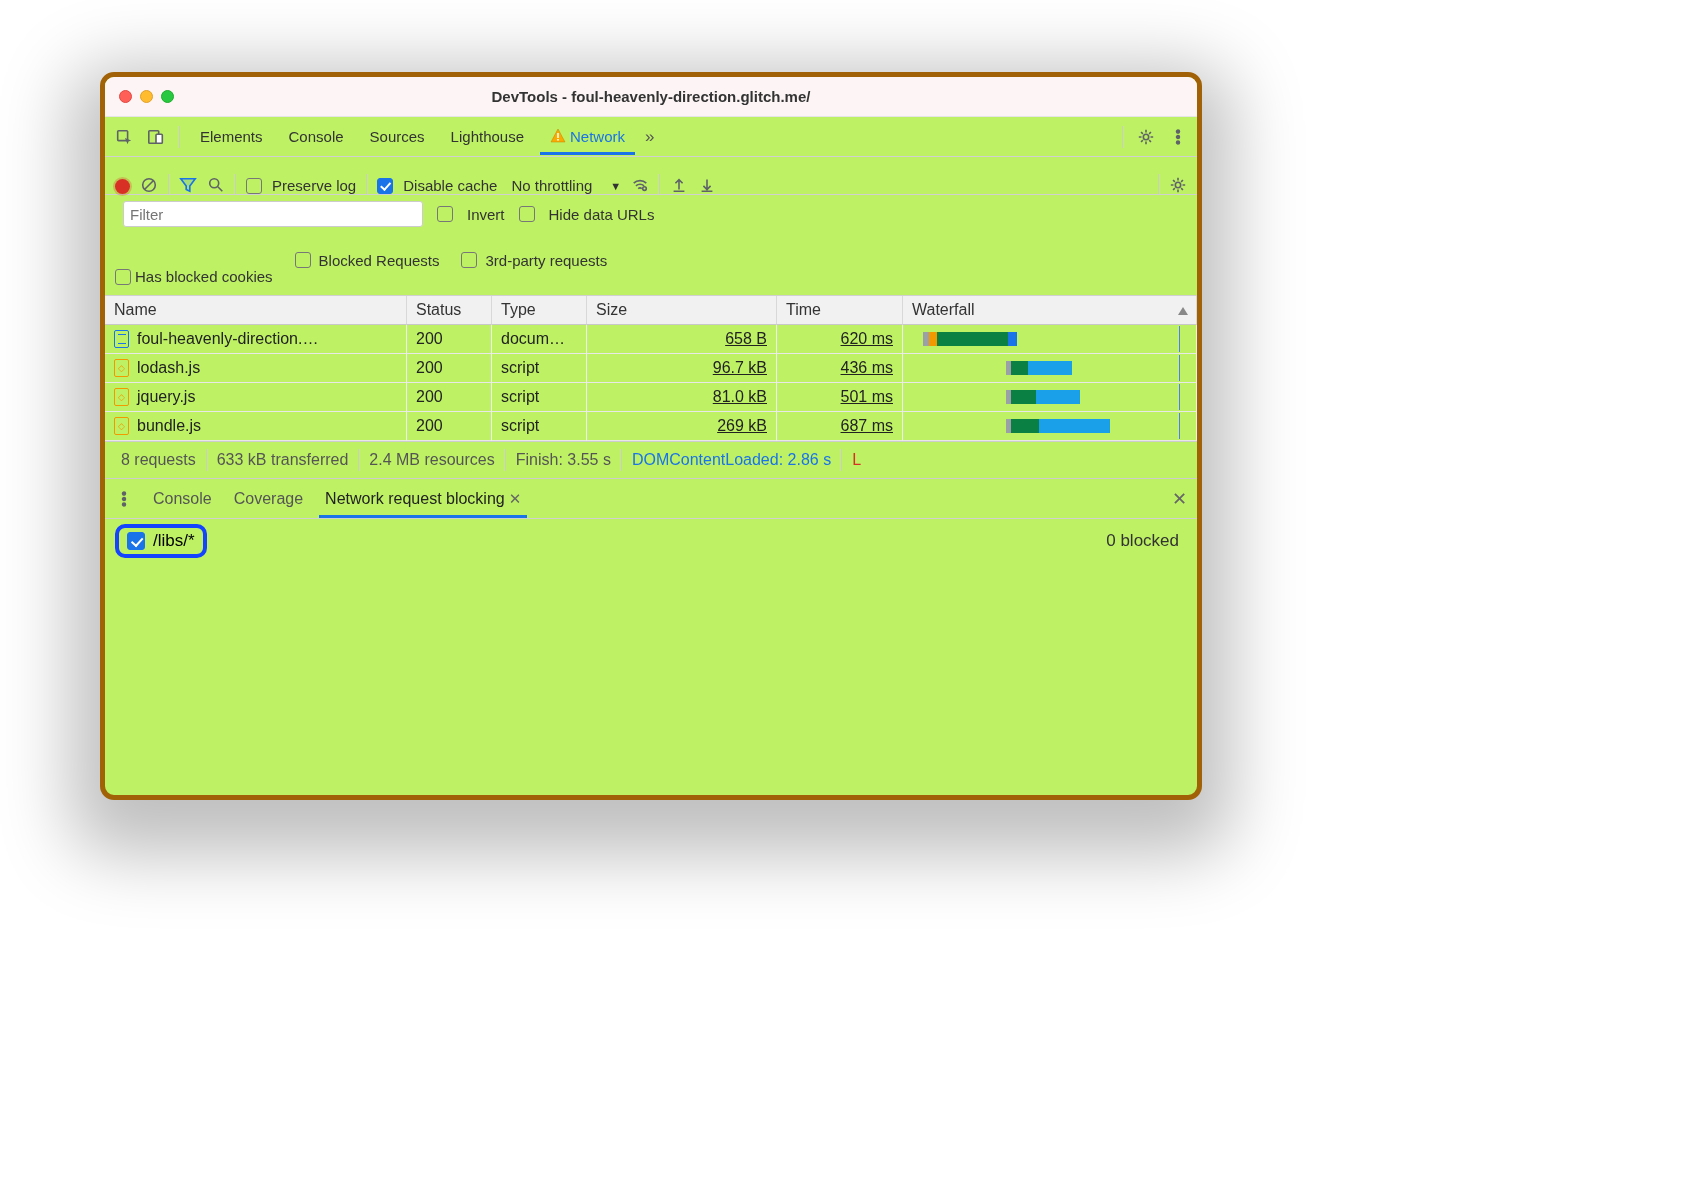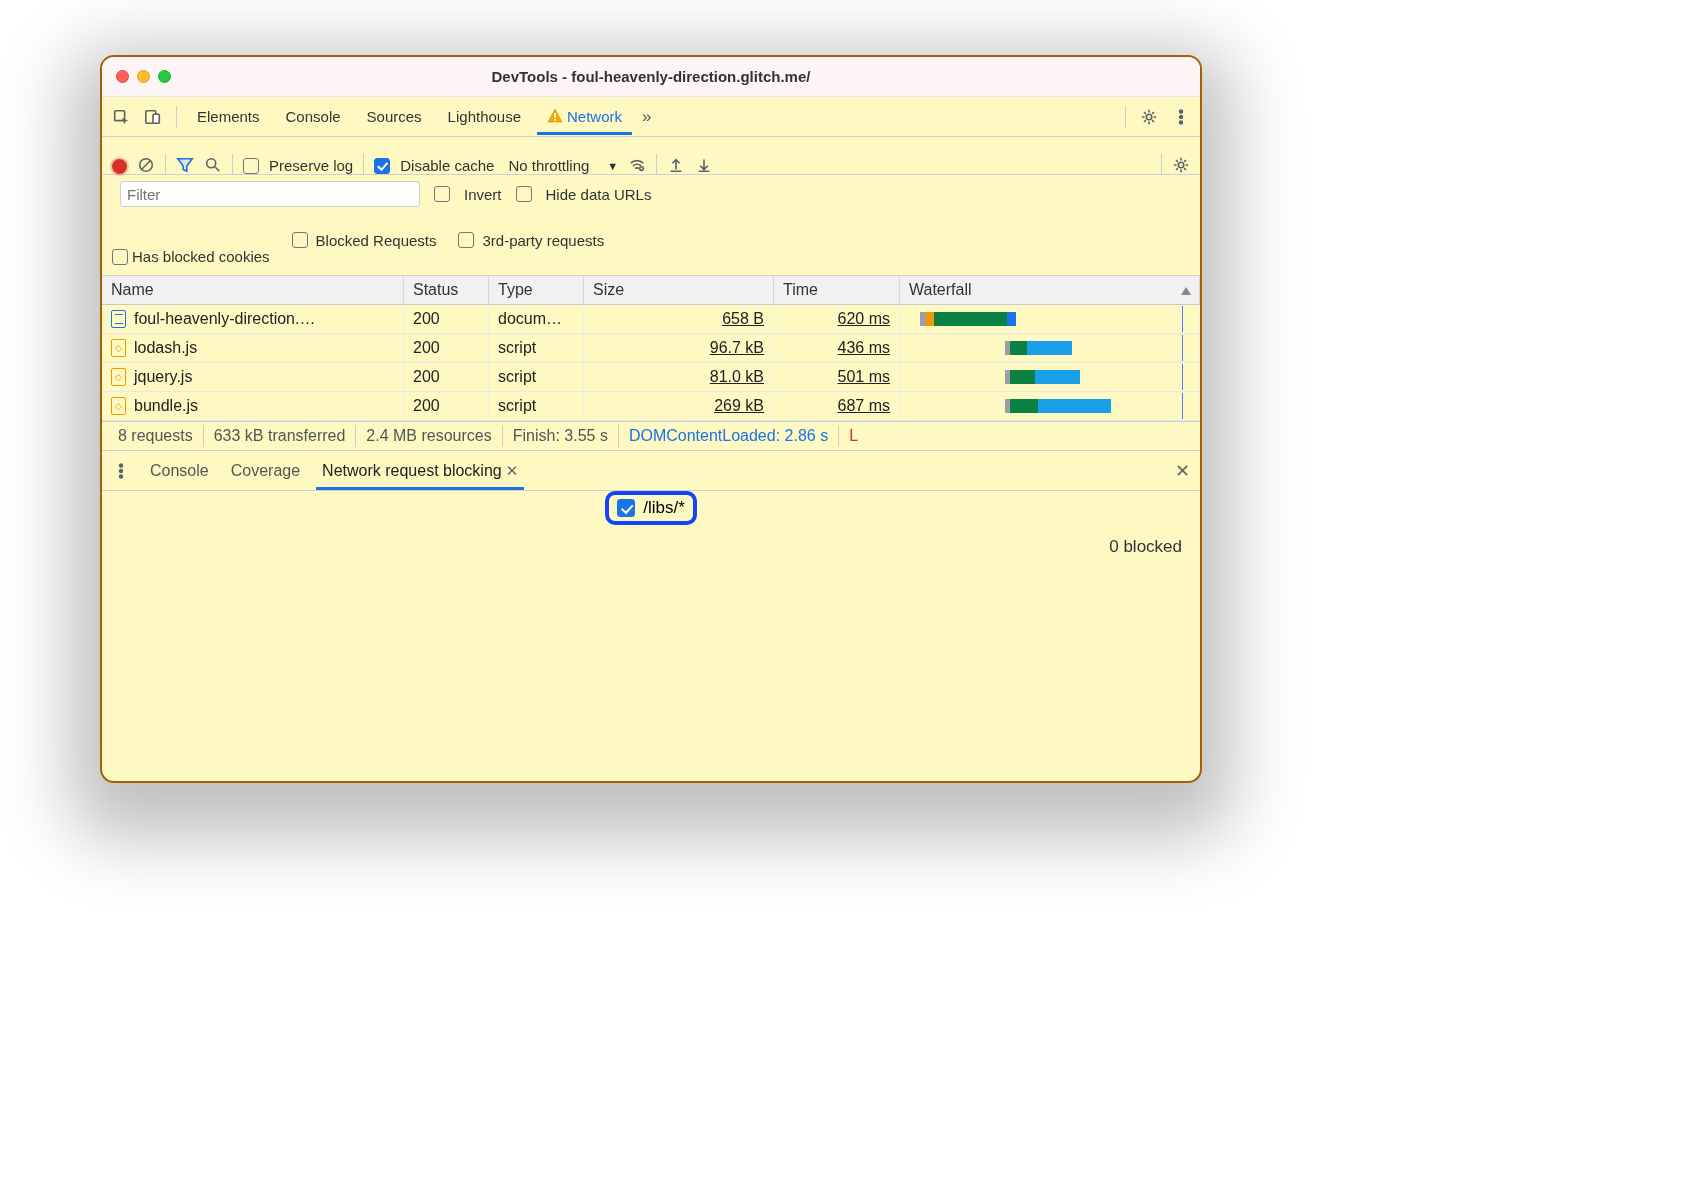--- a/index.html
+++ b/index.html
@@ -1,17 +1,17 @@
 <!DOCTYPE html>
 <html><head>
 <meta charset="utf-8">
 <style>
 * { box-sizing: border-box; margin: 0; padding: 0; font-family: -apple-system, "Helvetica Neue", Arial, sans-serif; }
 body { background: #fff; width: 1708px; height: 1188px; position: relative; }
-.window { position: absolute; left: 100px; top: 55px; width: 1102px; height: 728px; background: #fef9c3; border-radius: 14px; box-shadow: 0 25px 70px 30px rgba(0,0,0,.25); overflow: hidden; border: 2px solid #a16207; }
+.window { position: absolute; left: 100px; top: 72px; width: 1102px; height: 728px; background: #bef264; border-radius: 14px; box-shadow: 0 25px 70px 30px rgba(0,0,0,.25); overflow: hidden; border: 5px solid #a16207; }
 .titlebar { height: 40px; display: flex; align-items: center; position: relative; background: linear-gradient(#fdf5f5,#fdf5f5); border-bottom: 1px solid #e5e5e5; }
 .traffic { display: flex; gap: 8px; margin-left: 14px; }
 .dot { width: 13px; height: 13px; border-radius: 50%; }
 .dot.red { background:#ff5f57; border:1px solid #e24640;}
 .dot.yellow { background:#febc2e; border:1px solid #e1a029;}
 .dot.green { background:#28c840; border:1px solid #1dad2b;}
 .titlebar-title { position:absolute; left:0; right:0; text-align:center; font-size:15px; color:#333; font-weight:600; pointer-events:none;}
 
 .main-toolbar { height: 40px; display:flex; align-items:center; border-bottom:1px solid #d0d0d0; padding: 0 10px; gap: 14px; font-size:15px; color:#555;}
 .main-toolbar .sep { width:1px; height:22px; background:#ccc; }
@@ -44,35 +44,35 @@
 .file-icon { width:15px; height:18px; margin-right:8px; border:1.5px solid #1a73e8; border-radius:2px; display:inline-flex; align-items:center; justify-content:center; flex-shrink:0;}
 .file-icon.doc { border-color:#1a73e8;}
 .file-icon.doc::before { content:""; width:8px; height:8px; border-top:1.5px solid #1a73e8; border-bottom:1.5px solid #1a73e8;}
 .file-icon.js { border-color:#f29900;}
 .file-icon.js::before { content:"◇"; font-size:9px; color:#f29900;}
 
 
 .wf { position:relative; height:14px;}
 .wf span { position:absolute; top:0; bottom:0; }
 
-.status-bar { height:30px; display:flex; align-items:center; border-top:1px solid #ccc; border-bottom:1px solid #ccc; font-size:16px; color:#555; padding: 0 6px;}
+.status-bar { height:38px; display:flex; align-items:center; border-top:1px solid #ccc; border-bottom:1px solid #ccc; font-size:16px; color:#555; padding: 0 6px;}
 .status-bar .seg { padding: 0 10px; border-right:1px solid #ccc; height:22px; display:flex; align-items:center;}
 .status-bar .seg:last-child { border-right:none;}
 .dcl { color:#1a73e8;}
 .load-red { color:#d93025; }
 
 .drawer-tabs { height:40px; display:flex; align-items:center; border-bottom:1px solid #d0d0d0; padding:0 10px; gap:18px; font-size:16px;}
 .drawer-tab { color:#555; position:relative; padding: 0 2px; cursor:pointer;}
 .drawer-tab.active { color:#222;}
 .drawer-tab.active::after { content:""; position:absolute; left:-4px; right:-4px; bottom:-10px; height:3px; background:#1a73e8;}
 .tab-close { margin-left:4px; font-size:15px; color:#666;}
 .drawer-x { margin-left:auto; font-size:18px; color:#666; cursor:pointer;}
 
 .drawer-tools { height:36px; display:flex; align-items:center; border-bottom:1px solid #d0d0d0; padding:0 10px; gap:14px; font-size:16px;}
-.drawer-pattern { height:44px; display:flex; align-items:center; padding:0 10px; gap:12px; font-size:17px;flex-direction:column;}
+.drawer-pattern { height:44px; display:flex; align-items:center; padding:0 10px; gap:24px; font-size:17px;}
 .highlight-box { border:4px solid #1544ff; border-radius:10px; padding: 3px 8px; display:flex; align-items:center; gap:8px;}
 .blocked-count { margin-left:auto; color:#333; padding-right:8px;}
 
 .chk-lg { width:18px; height:18px; border:1.5px solid #777; border-radius:3px; display:inline-flex; align-items:center; justify-content:center;}
 .chk-lg.on { background:#1a73e8; border-color:#1a73e8;}
 .chk-lg.on::after { content:""; width:5px; height:9px; border:solid #fff; border-width:0 2.2px 2.2px 0; transform: rotate(42deg) translateY(-1px);}
 
 
 .ico { width:18px; height:18px; fill:none; stroke:#5f6368; stroke-width:1.8; }
 .ico.blue { stroke:#1a73e8; }

